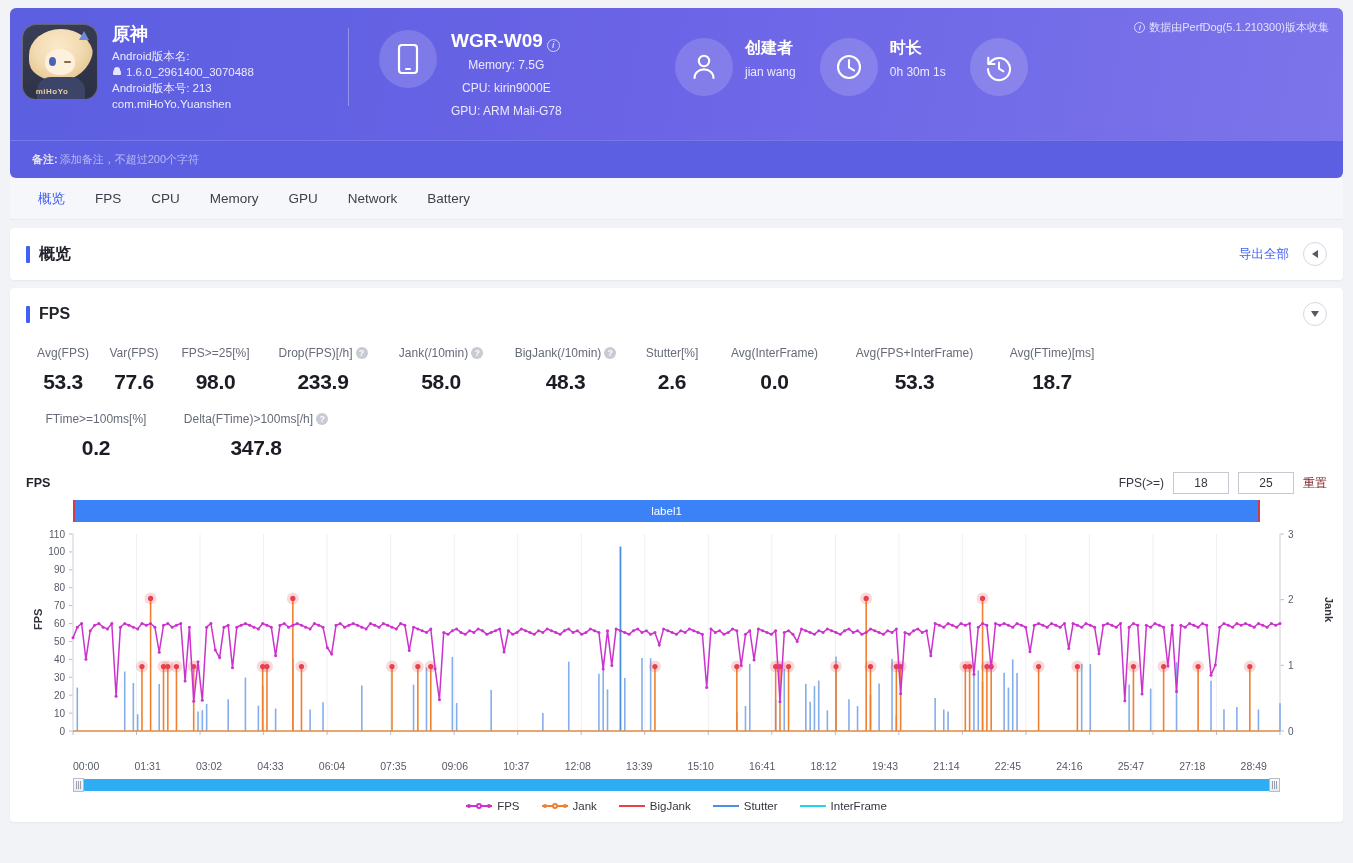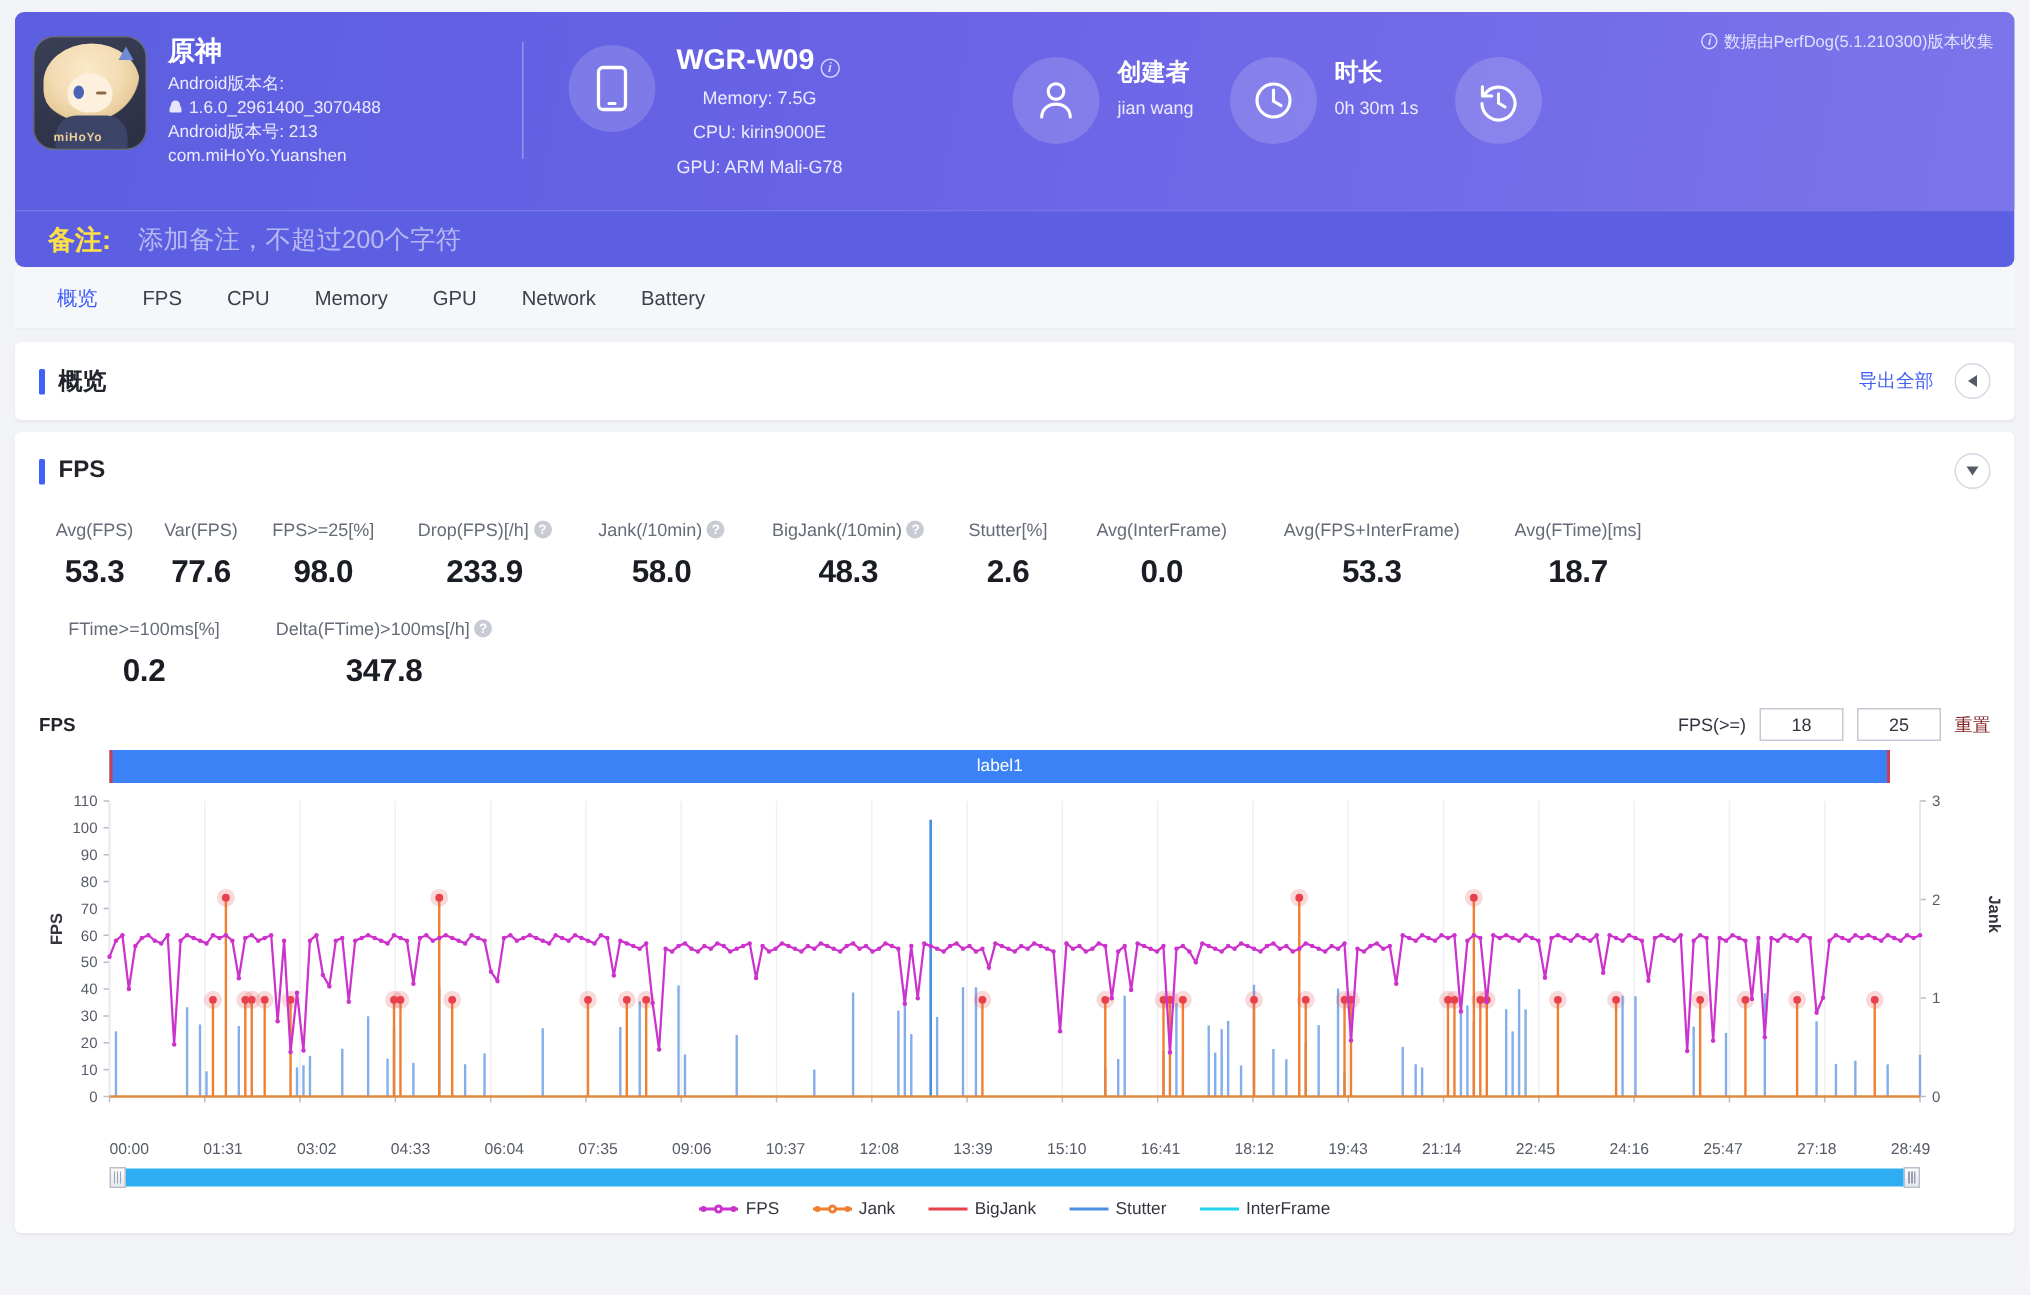--- a/index.html
+++ b/index.html
@@ -103,22 +103,22 @@
   }
   .collector .info-dot { width:11px;height:11px;font-size:8px;border-color:#ddd9ff;color:#ddd9ff;}
 
   .notes {
     margin: 0 10px; height: 38px;
     background: #5d5fe2;
     border-radius: 0 0 6px 6px;
     display:flex; align-items:center; padding-left: 22px;
     border-top: 1px solid rgba(255,255,255,.16);
   }
-  .notes-label { color:#fde047; font-size:18px; font-weight:bold; }
-  .notes-ph { color: rgba(255,255,255,.55); font-size:17px; margin-left:18px;}
+  .notes-label { color:#e5e5e5; font-size:11px; font-weight:bold; }
+  .notes-ph { color: rgba(255,255,255,.55); font-size:11px; margin-left:2px;}
 
   
   .tabs {
     margin: 0 10px; height: 42px; background: #f6f7fb;
     display:flex; align-items:center; padding-left: 14px; gap: 2px;
     border-bottom: 1px solid #e8eaf0;
   }
   .tab {
     font-size: 13.5px; color: #3d3f4a; padding: 6px 14px; cursor: pointer;
   }
@@ -183,21 +183,21 @@
     position:absolute; left:6px; top:104px; font-size:11px; color:#33363f;
     transform: rotate(-90deg); transform-origin: left top; font-weight:bold;
   }
   .axis-title-r {
     position:absolute; right:-8px; top:96px; font-size:11px; color:#33363f;
     transform: rotate(90deg); transform-origin: right top; font-weight:bold;
   }
   svg.plot { position:absolute; left:0; top:0; }
 
   .x-labels {
-    margin-left: 47px; margin-right: 40px; display:flex; justify-content:space-between;
+    margin-left: 47px; margin-right: 60px; display:flex; justify-content:space-between;
     font-size:10.5px; color:#555a66; padding-top:2px;text-align:right;
   }
   .slider-row {
     margin: 6px 47px 0 47px; height: 14px; display:flex; align-items:center;
   }
   .slider-track { flex:1; height:12px; background:#2eadf2; position:relative; }
   .handle {
     width:11px;height:14px;background:linear-gradient(#fafbfd,#e6e9ef);
     border:1px solid #b9bdc8; display:flex;align-items:center;justify-content:center; flex:none;
   }

